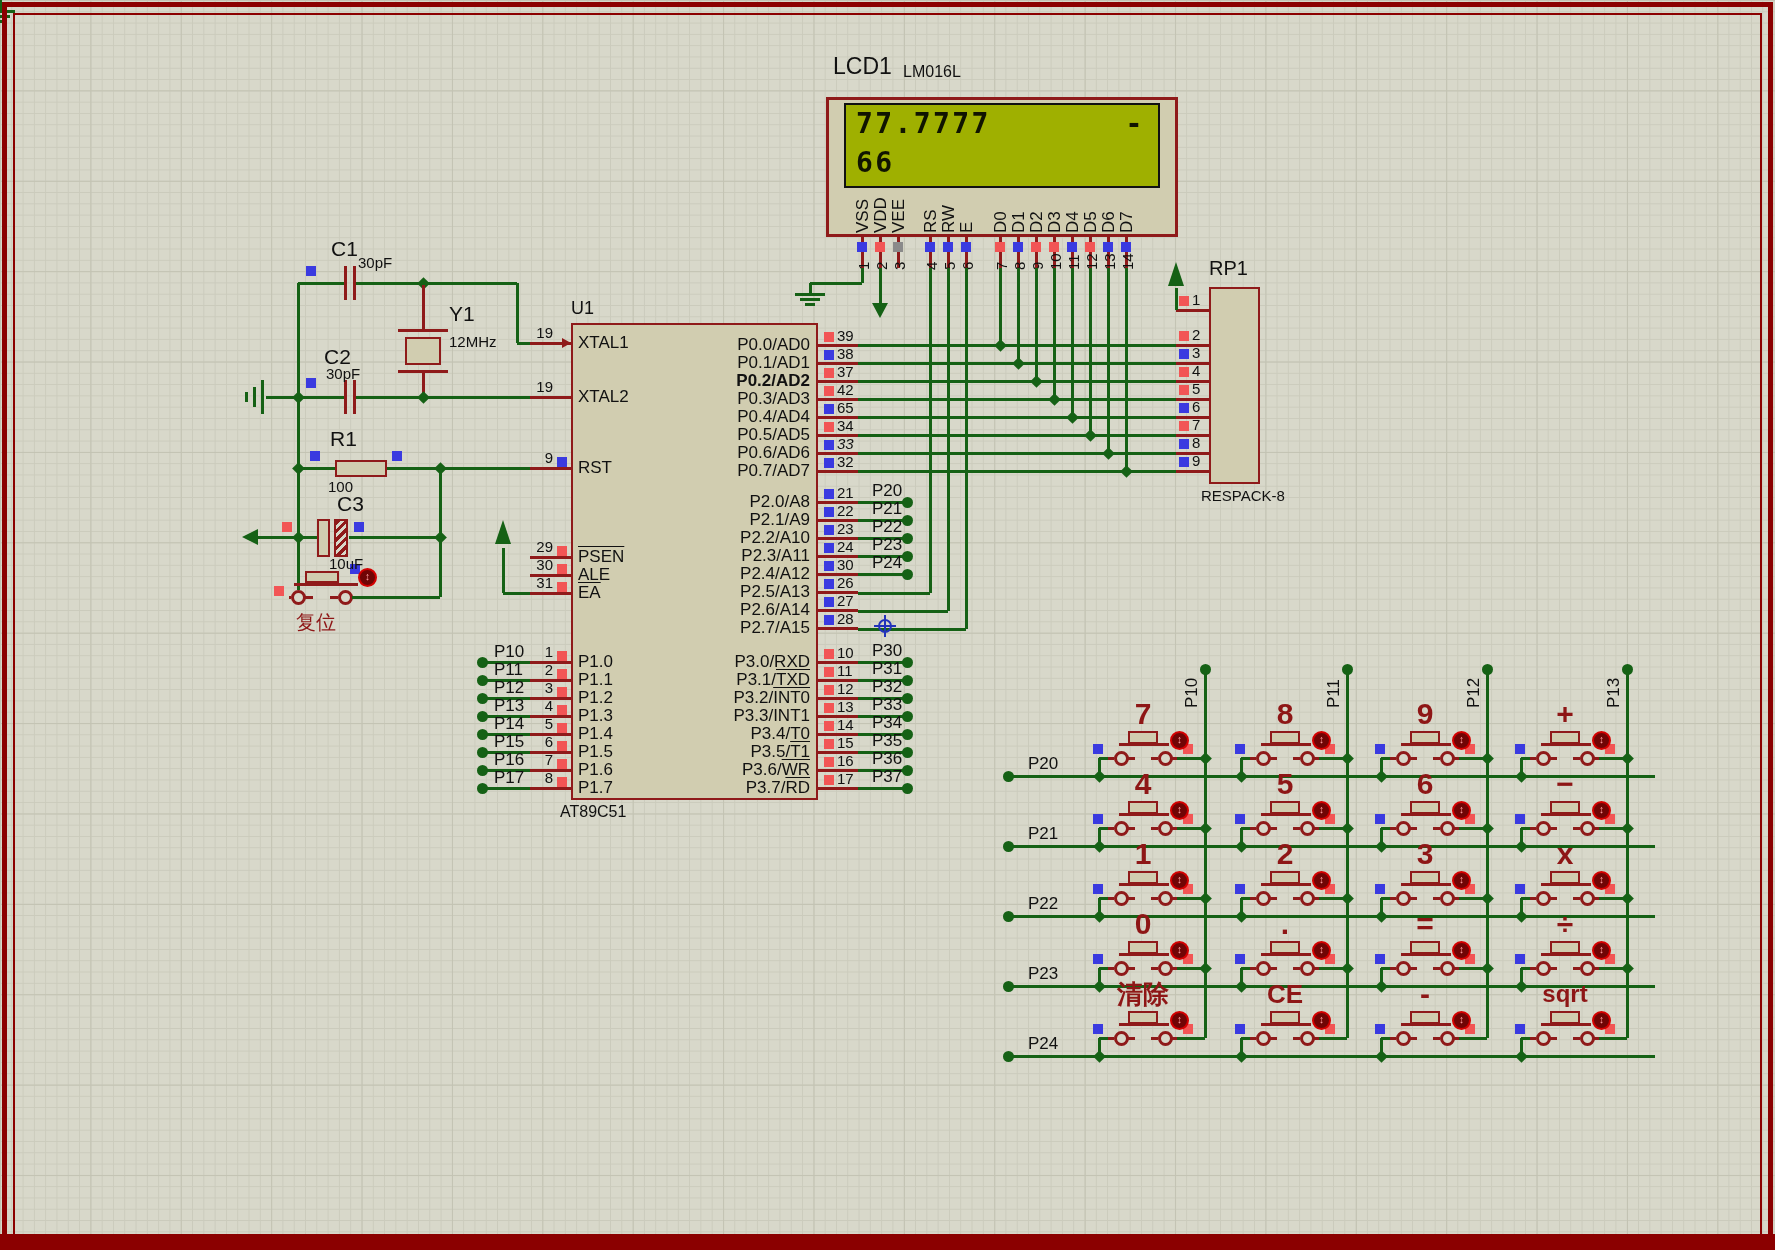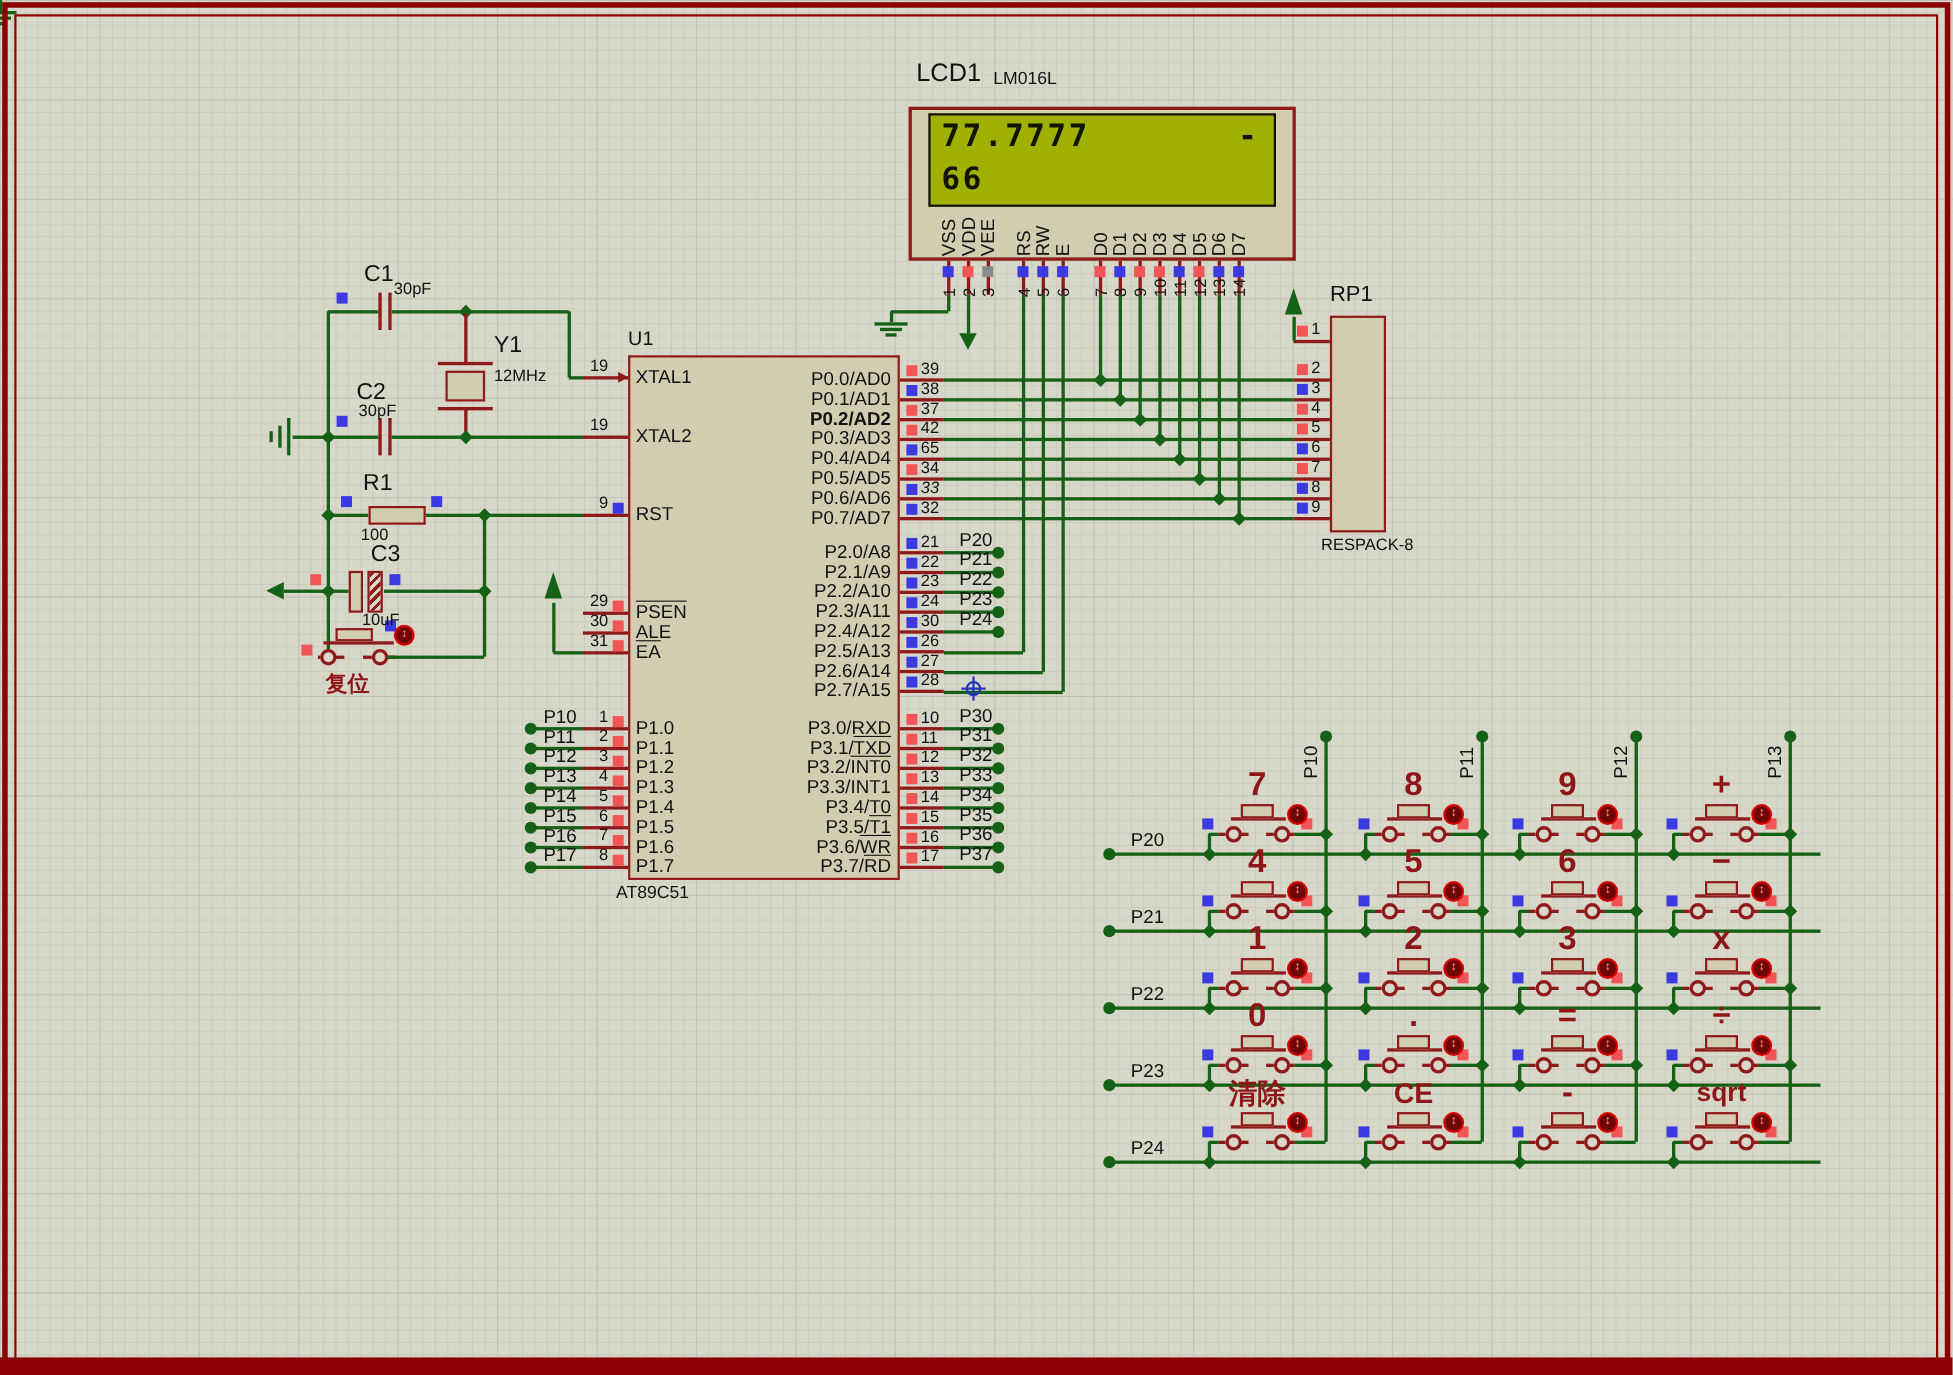--- a/index.html
+++ b/index.html
@@ -54,21 +54,21 @@
   #c1-ref{left:331px;top:238px;}
   #c1-val{left:358px;top:254px;}
   #y1-ref{left:449px;top:303px;}
   #y1-val{left:449px;top:333px;}
   #c2-ref{left:324px;top:346px;}
   #c2-val{left:326px;top:365px;}
   #r1-ref{left:330px;top:428px;}
   #r1-val{left:328px;top:478px;}
   #c3-ref{left:337px;top:493px;}
   #c3-val{left:329px;top:555px;}
-  #reset-label{left:296px;top:614px;font-size:20px;font-weight:bold;color:#8e1616;}
+  #reset-label{left:296px;top:614px;font-size:20px;font-weight:normal;color:#8e1616;}
 </style>
 </head>
 <body>
 
 <div id="canvas">
   <div id="parts">
       <div class="body-fill" style="left: 826px; top: 97px; width: 352px; height: 140px; border-width: 3px;"></div>
       <div class="screen" style="left: 844px; top: 103px; width: 316px; height: 85px;"></div>
       <div class="lcdline" style="left: 856px; top: 109px;">77.7777       -</div>
       <div class="lcdline" style="left: 856px; top: 148px;">66</div>

